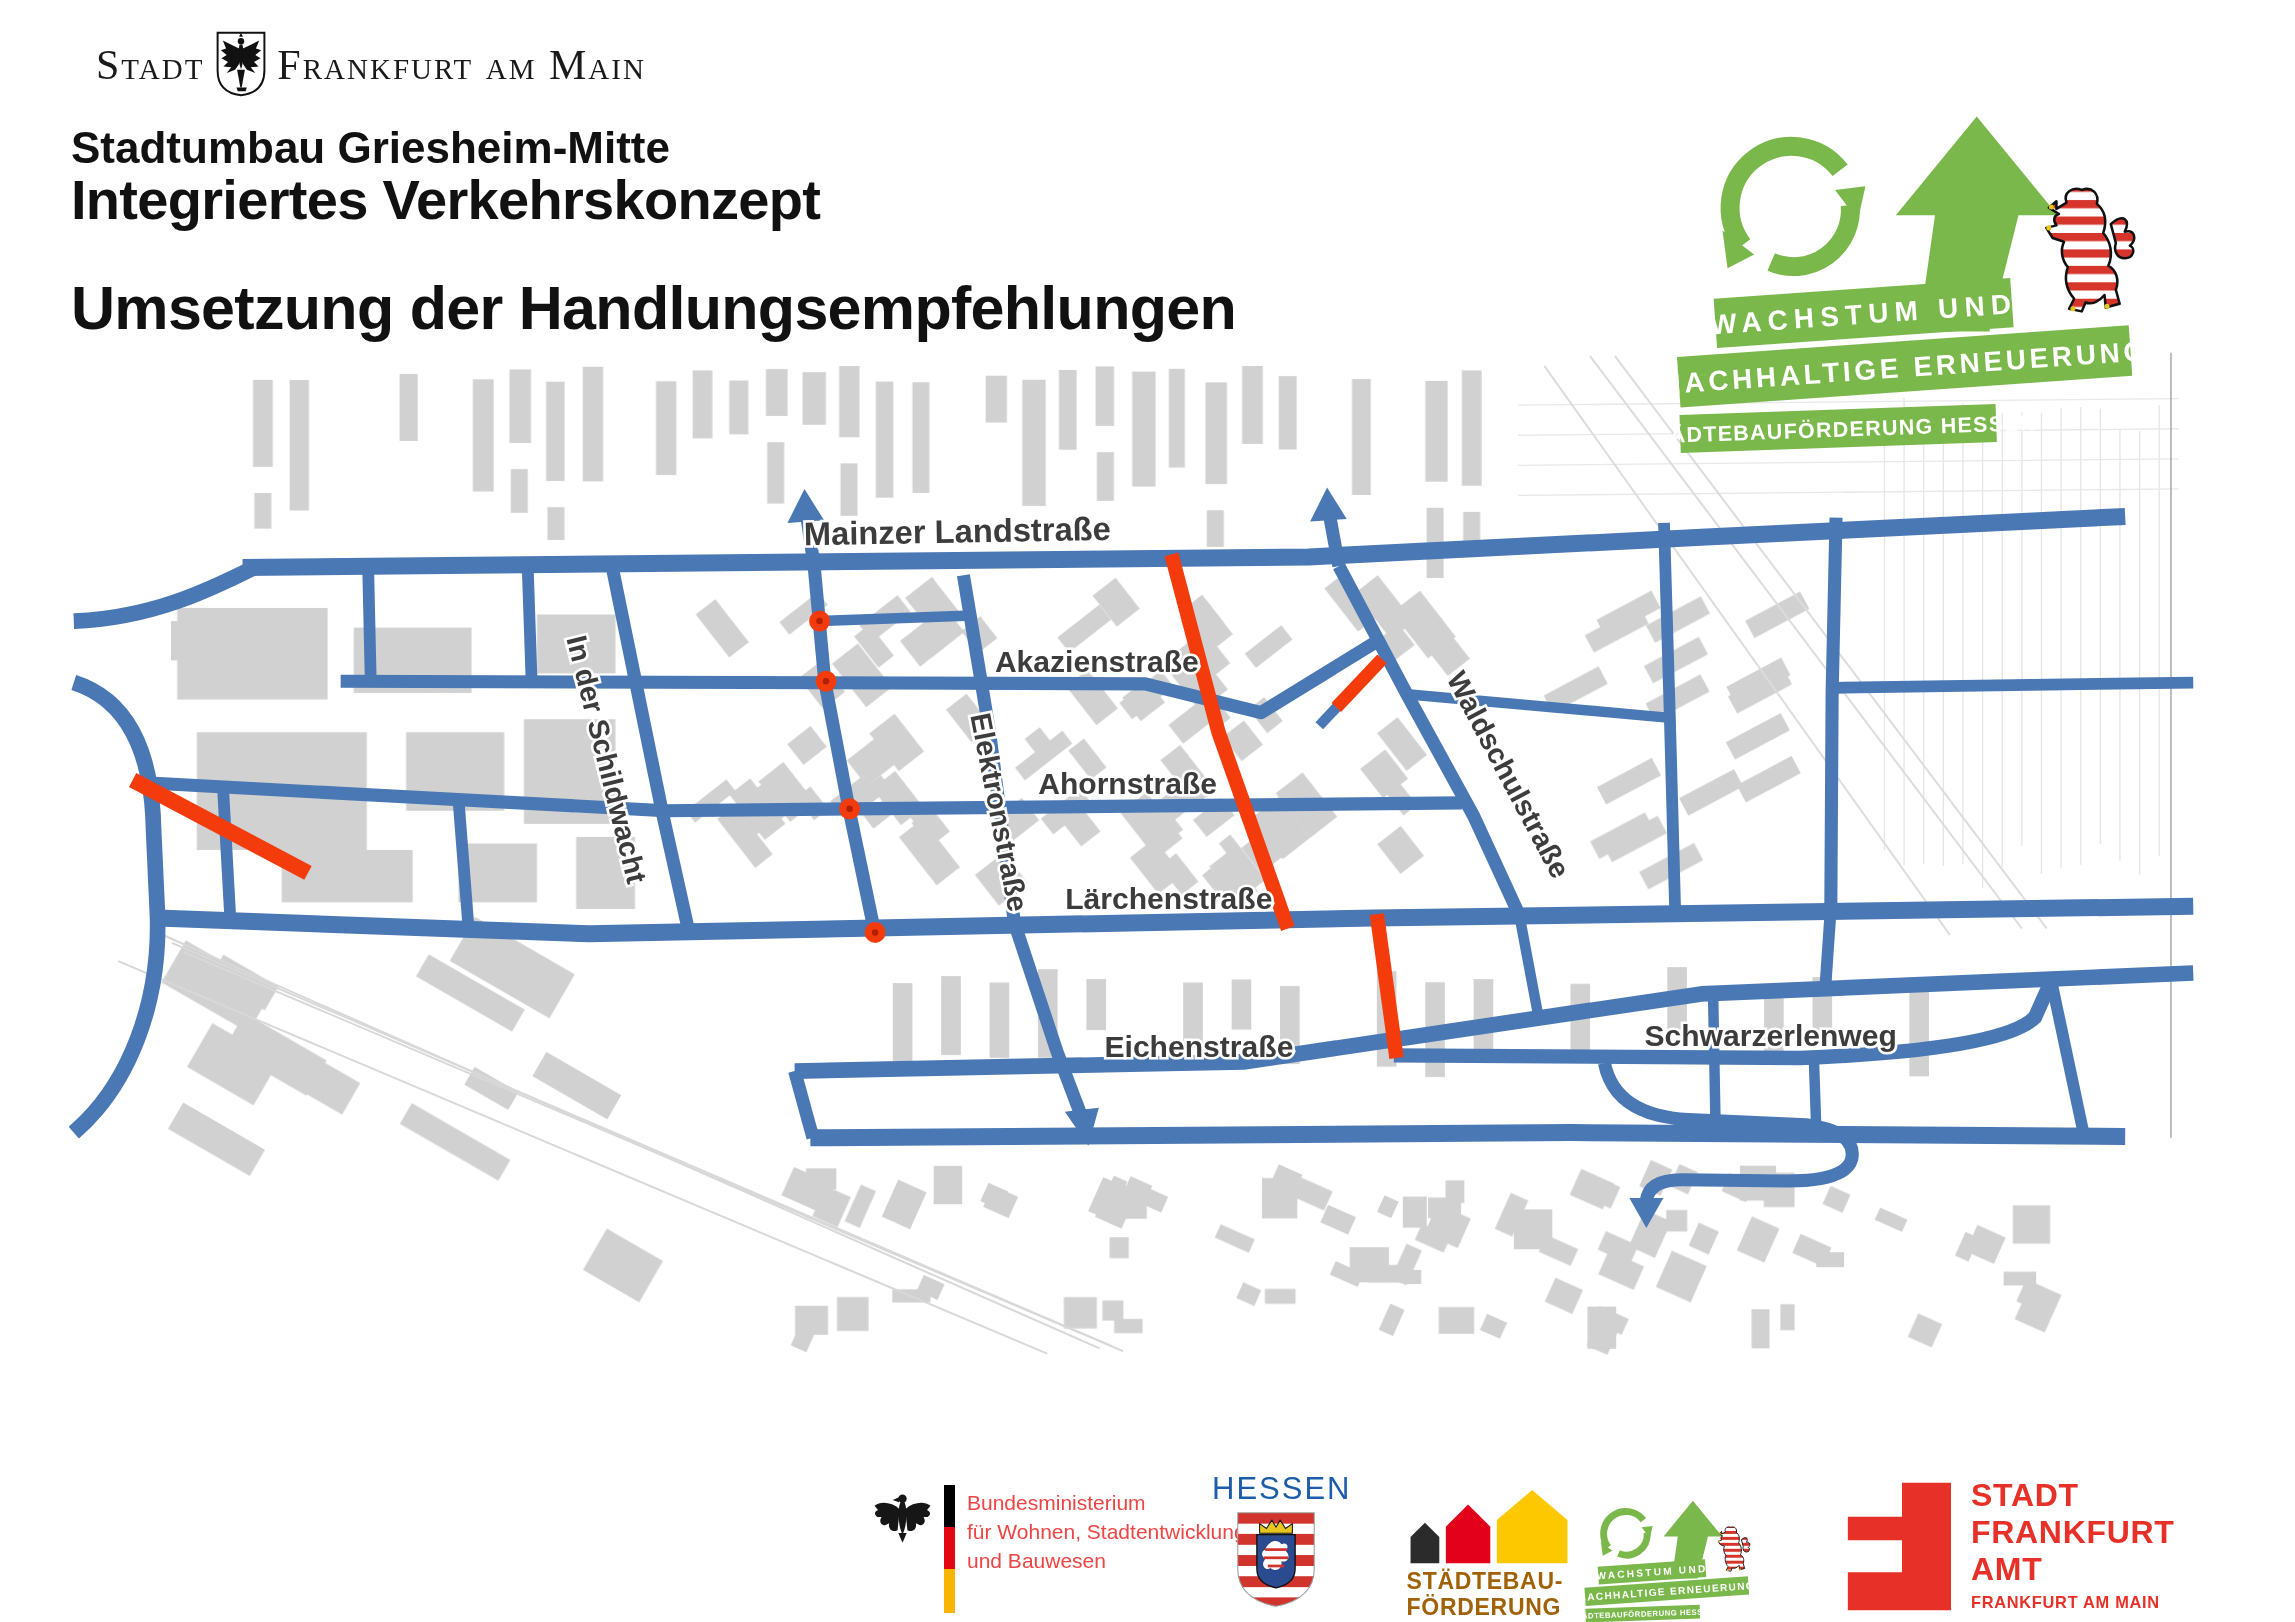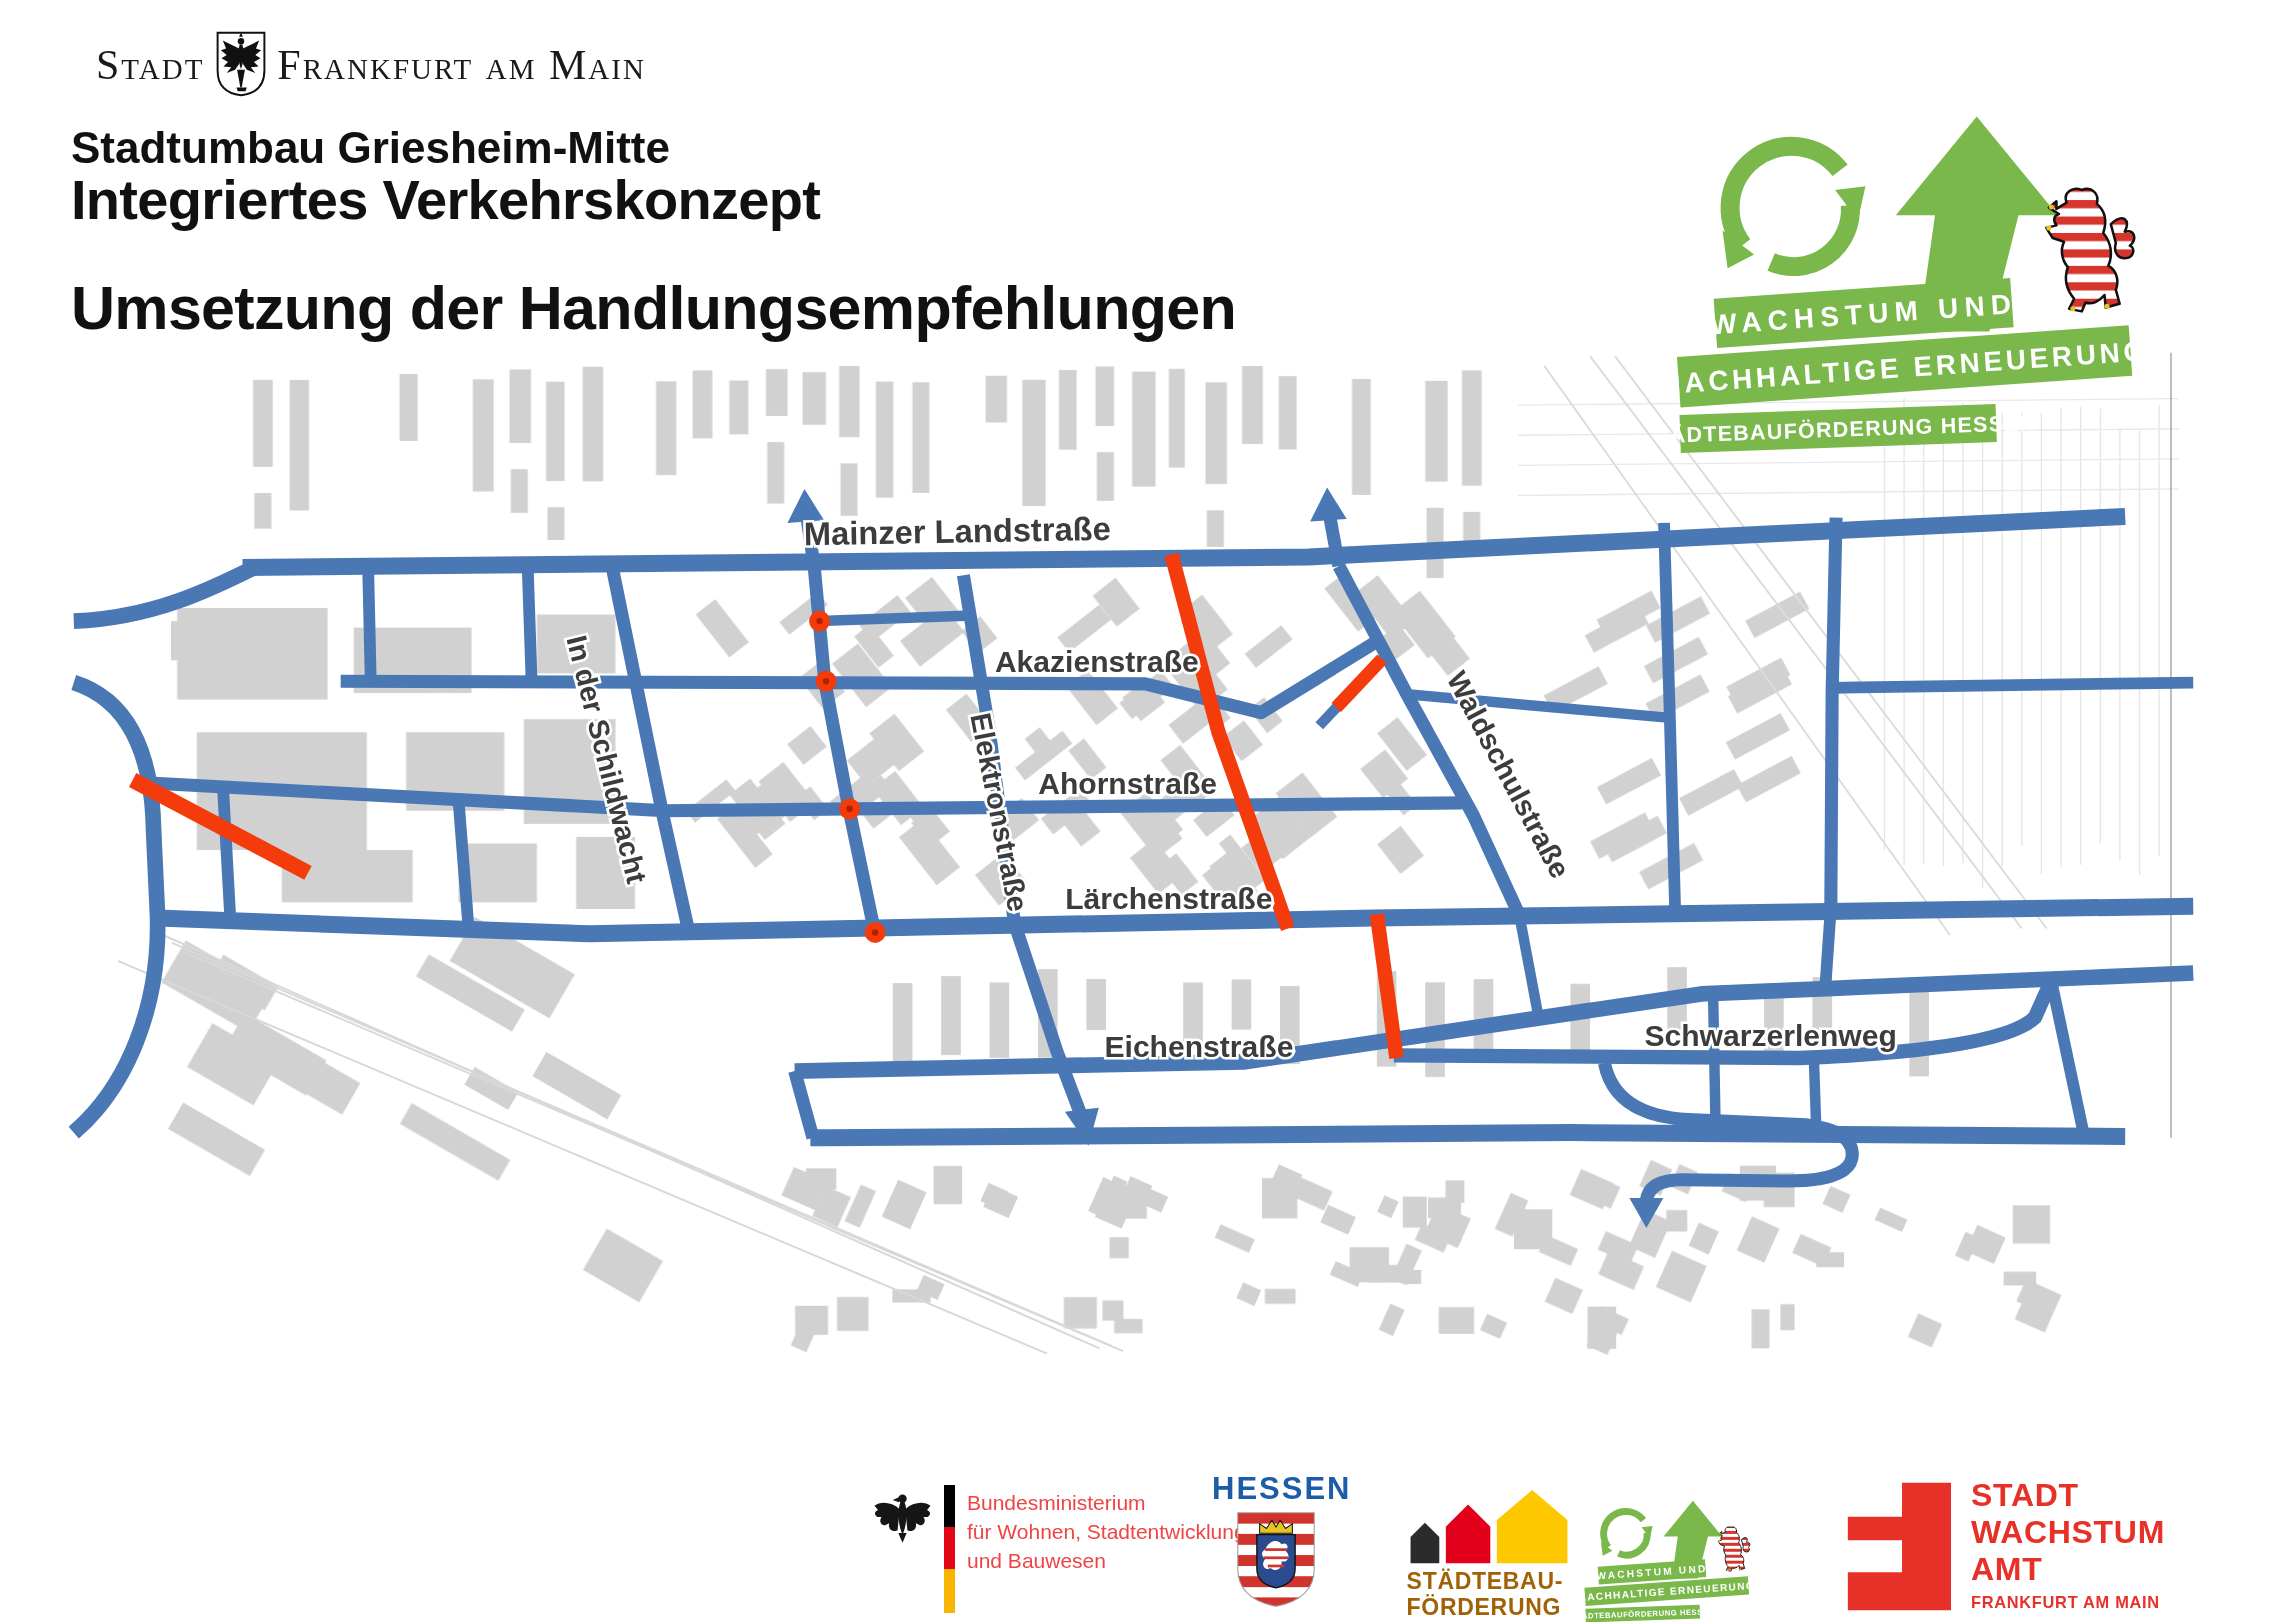--- a/index.html
+++ b/index.html
@@ -22,21 +22,21 @@
   .green-logo-big{position:absolute;left:1673px;top:109px}
   .green-logo-small{position:absolute;left:1583px;top:1498px}
   
   .bm-logo{position:absolute;left:871px;top:1480px;width:327px;height:137px}
   .bm-eagle{position:absolute;left:0;top:10.5px}
   .bm-bar{position:absolute;left:73px;top:5.2px;width:10.5px;height:128px}
   .bm-bar div{width:10.5px}
   .bm-text{position:absolute;left:96px;top:7.9px;font-size:21px;line-height:29px;color:#ef4444;white-space:nowrap}
   .hessen-logo{position:absolute;left:1212px;top:1471px;width:131px;height:147px}
   .hessen-title{position:absolute;left:0;top:0;width:131px;text-align:right;font-size:31px;
-                letter-spacing:2px;color:#1c5ca8;font-weight:700}
+                letter-spacing:2px;color:#1c5ca8;font-weight:400}
   .hessen-shield{position:absolute;left:22px;top:39px}
   .stf-logo{position:absolute;left:1404px;top:1486px;width:209px;height:134px}
   .stf-text1{position:absolute;left:2.6px;top:82px;font-size:23px;font-weight:700;color:#a16207;line-height:26px;letter-spacing:0.7px}
   .spa-logo{position:absolute;left:1840px;top:1477px;width:366px;height:141px}
   .spa-mark{position:absolute;left:0;top:3.9px}
   .spa-text{position:absolute;left:131px;top:0;color:#e73128;font-weight:700;font-size:32px;line-height:37px;letter-spacing:0.7px;white-space:nowrap}
   .spa-sub{position:absolute;left:131px;top:116px;color:#e73128;font-weight:700;font-size:16.4px;letter-spacing:0.7px;white-space:nowrap}
 </style>
 </head>
 <body>
@@ -538,20 +538,20 @@
   </div>
 
   <div class="spa-logo">
     <span class="spa-mark">
       <svg width="111" height="131" viewBox="0 0 170 195">
         <path d="M95,0 H170 V195 H12 V137 H95 V88 H12 V52 H95 Z" fill="#e73128"></path>
       </svg>
     </span>
     <div class="spa-text">
       <div>STADT</div>
-      <div>WACHSTUM</div>
+      <div>FRANKFURT</div>
       <div>AMT</div>
     </div>
     <div class="spa-sub">FRANKFURT AM MAIN</div>
   </div>
 
 </div>
 
 
 </body></html>

